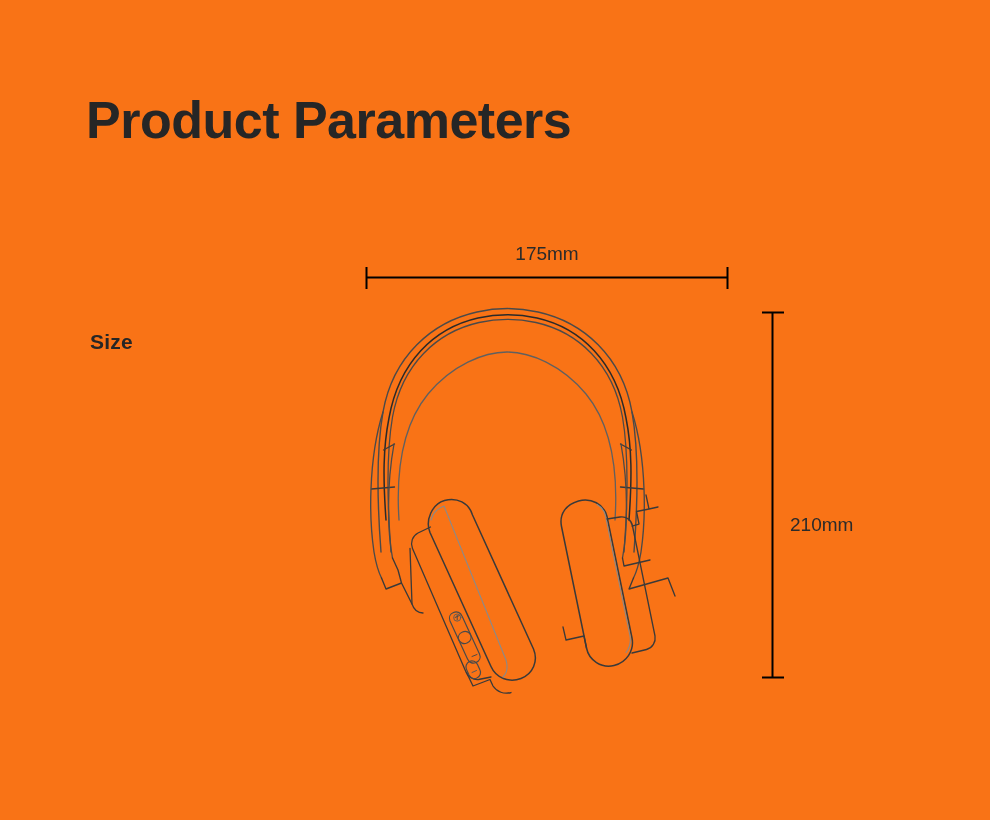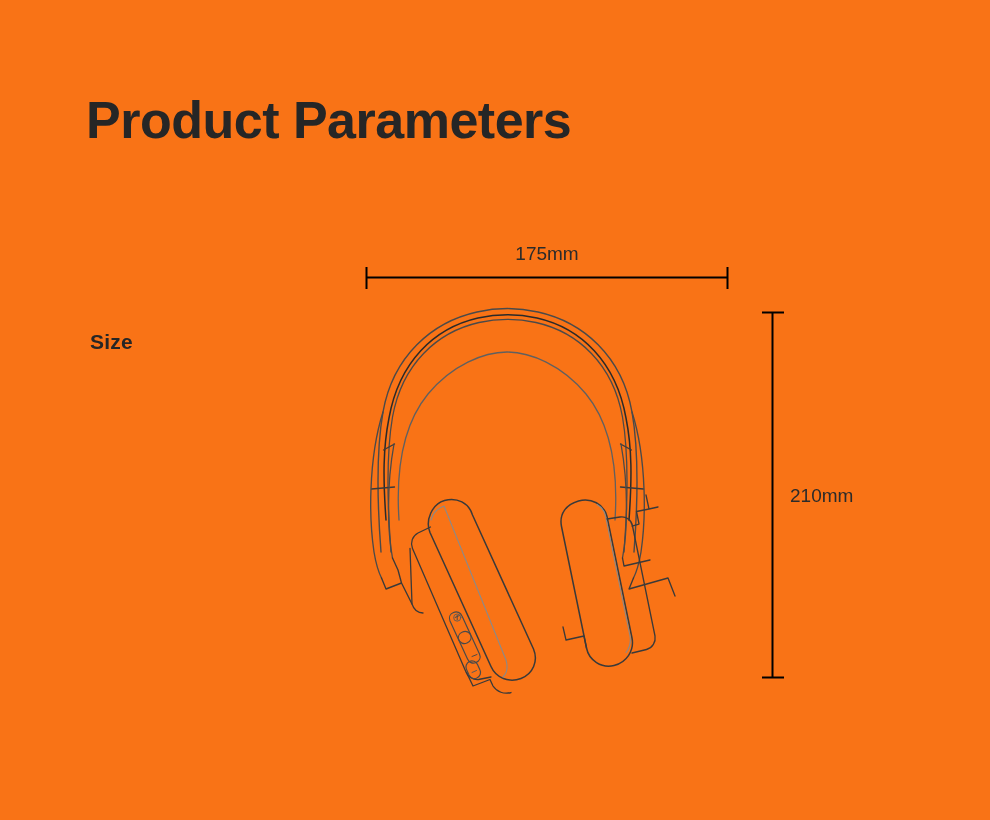--- a/index.html
+++ b/index.html
@@ -56,21 +56,21 @@
     top: 243px;
     width: 364px;
     text-align: center;
     font-size: 19px;
     font-weight: 400;
     color: #2b2b2b;
   }
   .dim-height-text {
     position: absolute;
     left: 790px;
-    top: 485px;
+    top: 514px;
     font-size: 19px;
     font-weight: 400;
     color: #2b2b2b;
     white-space: nowrap;
   }
 
   
   .footnote {
     position: absolute;
     left: 293px;

